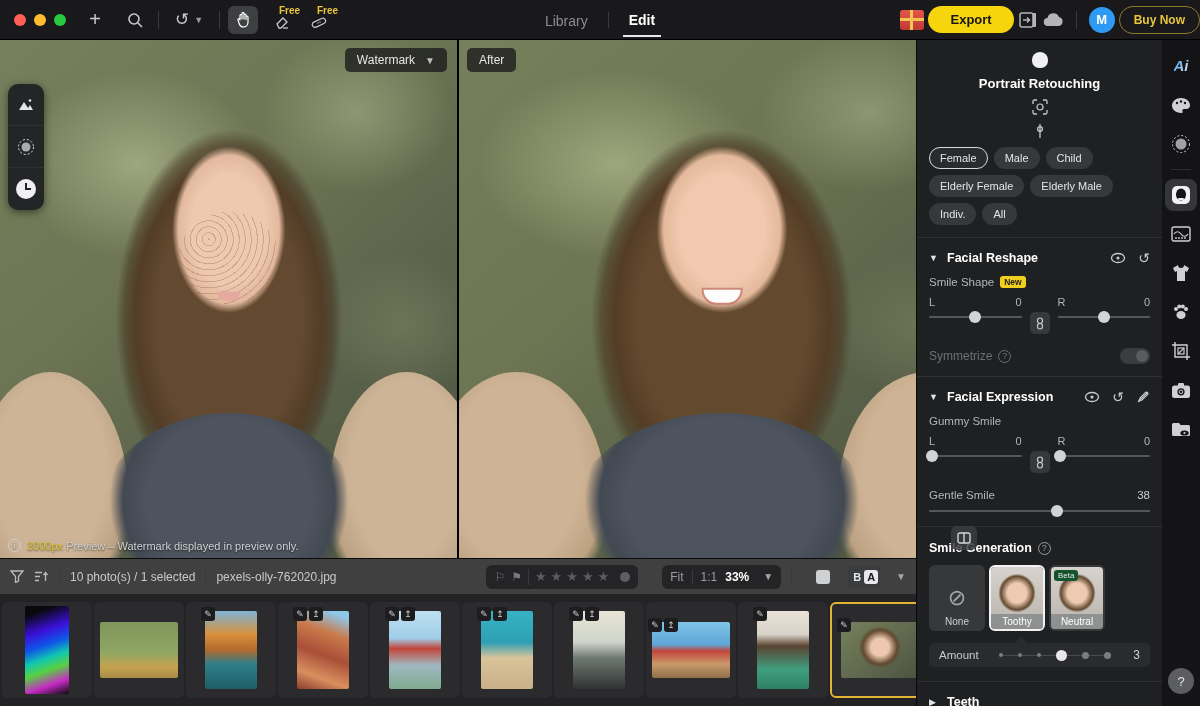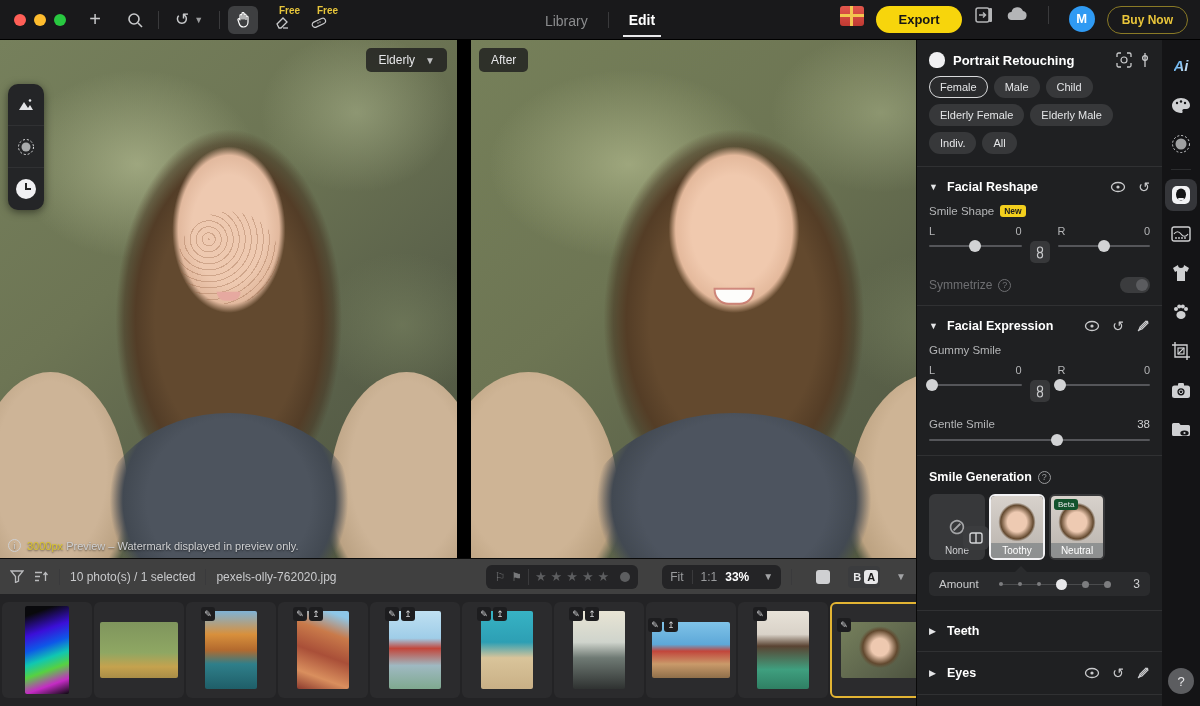--- a/index.html
+++ b/index.html
@@ -16,37 +16,37 @@
     border-radius:6px; color:#c9cacc; cursor:default; position:relative; }
   .tb-btn.sel { background:#3e3f41; color:#fff; }
   .tb-sep { width:1px; height:18px; background:#3a3a3c; margin:0 8px; }
   .free-tag { position:absolute; top:-1px; left:50%; transform:translateX(-2px); font-size:10px;
     font-weight:bold; color:#e8c63b; }
   .tabs { position:absolute; left:0; right:0; top:0; height:40px; display:flex; align-items:center;
     justify-content:center; gap:14px; pointer-events:none; }
   .tab { font-size:14px; color:#8b8c8e; padding:9px 6px 7px; pointer-events:auto; }
   .tab.active { color:#fff; font-weight:bold; border-bottom:2px solid #e8e8ea; }
   .tab-sep { width:1px; height:16px; background:#3a3a3c; }
-  .topbar-right { margin-left:auto; display:flex; align-items:flex-start; gap:12px; padding-right:12px; }
+  .topbar-right { margin-left:auto; display:flex; align-items:center; gap:4px; padding-right:0; }
   .gift { width:24px; height:20px; border-radius:3px; background:linear-gradient(180deg,#e2574c,#c03a32);
     position:relative; overflow:hidden; }
   .gift:before { content:""; position:absolute; left:0; top:8px; width:100%; height:3px; background:#f3c64f; }
   .gift:after { content:""; position:absolute; left:10px; top:0; width:3px; height:100%; background:#f3c64f; }
   .export-btn { background:#f7d50c; color:#161616; font-size:13px; font-weight:bold;
     border:none; border-radius:14px; padding:6px 22px; }
   .avatar { width:26px; height:26px; border-radius:50%; background:#2f9af3; color:#fff; font-size:13px;
     font-weight:bold; display:flex; align-items:center; justify-content:center; }
   .buynow-btn { background:transparent; color:#e9c53a; font-size:12px; font-weight:bold;
     border:1px solid #8a7a26; border-radius:14px; padding:6px 14px; }
 
   
   .viewer { position:absolute; top:40px; left:0; width:916px; height:518px; background:#000; }
   .pane { position:absolute; top:0; height:518px; overflow:hidden; }
   .pane.left { left:0; width:457px; }
-  .pane.right { left:459px; width:526px;margin-left:12px; }
+  .pane.right { left:459px; width:526px; }
   .v-split { position:absolute; left:457px; top:0; width:2px; height:518px; background:#000; z-index:5; }
 
   .portrait { width:100%; height:100%; position:relative;
     background:
       radial-gradient(38% 26% at 30% 24%, rgba(196,204,160,.55), transparent 70%),
       radial-gradient(30% 22% at 78% 14%, rgba(176,186,146,.5), transparent 70%),
       radial-gradient(26% 20% at 88% 55%, rgba(120,130,96,.6), transparent 70%),
       linear-gradient(140deg, #76805c 0%, #6d7554 38%, #5a614a 68%, #4c523e 100%); }
   .p-hair { position:absolute; left:50%; top:54%; width:62%; height:92%; transform:translate(-50%,-50%);
     background:radial-gradient(50% 50% at 50% 50%, #62492f 52%, #533d27 66%, rgba(70,52,33,.55) 74%, transparent 80%);
@@ -131,21 +131,21 @@
   .t6 { background:linear-gradient(180deg,#37b3c4 0%, #2d9fb4 40%, #d9c49a 60%, #c9b086 100%); }
   .t7 { background:linear-gradient(180deg,#e8e4d4 0%, #cfd4cc 40%, #6f7a74 60%, #2f3231 100%); }
   .t8 { background:linear-gradient(180deg,#7fc3e8 0%, #5ea8d8 40%, #c2453b 52%, #c99a6a 75%, #8f6f4a 100%); }
   .t9 { background:linear-gradient(180deg,#e8e2d8 0%, #d9d2c8 30%, #5a4332 45%, #3f9f7f 75%, #2f7f63 100%); }
   .t10 { background:radial-gradient(40% 55% at 50% 45%, #eec9b0 28%, #62492f 55%, transparent 68%),
         linear-gradient(140deg,#76805c, #5a614a 70%, #4c523e); }
 
   
   .side-panel { position:absolute; left:916px; top:40px; width:246px; height:666px; background:#1f2022;
     border-left:1px solid #0a0a0a; padding:0 12px; font-size:12px; }
-  .sp-header { display:flex; align-items:center; gap:8px; padding:12px 0 8px; }
+  .sp-header { display:flex; align-items:center; gap:8px; padding:12px 0 8px;flex-direction:column; }
   .sp-title { font-size:13px; font-weight:bold; color:#fff; flex:1; }
   .head-icon { color:#c9cacc; display:flex; }
   .face-dot { width:16px; height:16px; background:#f0f0f2; border-radius:50% 50% 45% 45%; }
   .pills { display:flex; flex-wrap:wrap; gap:6px; padding-bottom:12px; }
   .pill { background:#37383a; color:#e4e5e7; font-size:11px; border-radius:11px; padding:4px 10px; border:1px solid transparent; }
   .pill.sel { background:#2a2b2d; border-color:#d8d9db; }
   .hr { height:1px; background:#303133; margin:0 -12px; }
   .sec-head { display:flex; align-items:center; gap:8px; padding:12px 0 10px; }
   .sec-arrow { font-size:9px; color:#e4e5e7; width:10px; }
   .sec-title { font-weight:bold; color:#fff; font-size:12.5px; flex:1; }
@@ -276,21 +276,21 @@
     <div class="portrait">
       <div class="p-hair"></div>
       <div class="p-blazer-l"></div>
         <div class="p-blazer-r"></div>
       <div class="p-sweater"></div>
       <div class="p-face"></div>
       <div class="p-freckles"></div>
       <div class="p-smile subtle"></div>
     </div>
     <div class="pane-label" style="right:10px;">
-      <span>Elderly</span>
+      <span>Watermark</span>
       <span class="chev">▼</span>
     </div>
     <div class="watermark-note">
       <span class="info-i">i</span>
       <span><span class="wm-accent">3000px</span><span> Preview – Watermark displayed in preview only.</span></span>
     </div>
   </div>
   <div class="v-split"></div>
   <div class="pane right">
     <div class="portrait" style="filter:saturate(1.05);">

